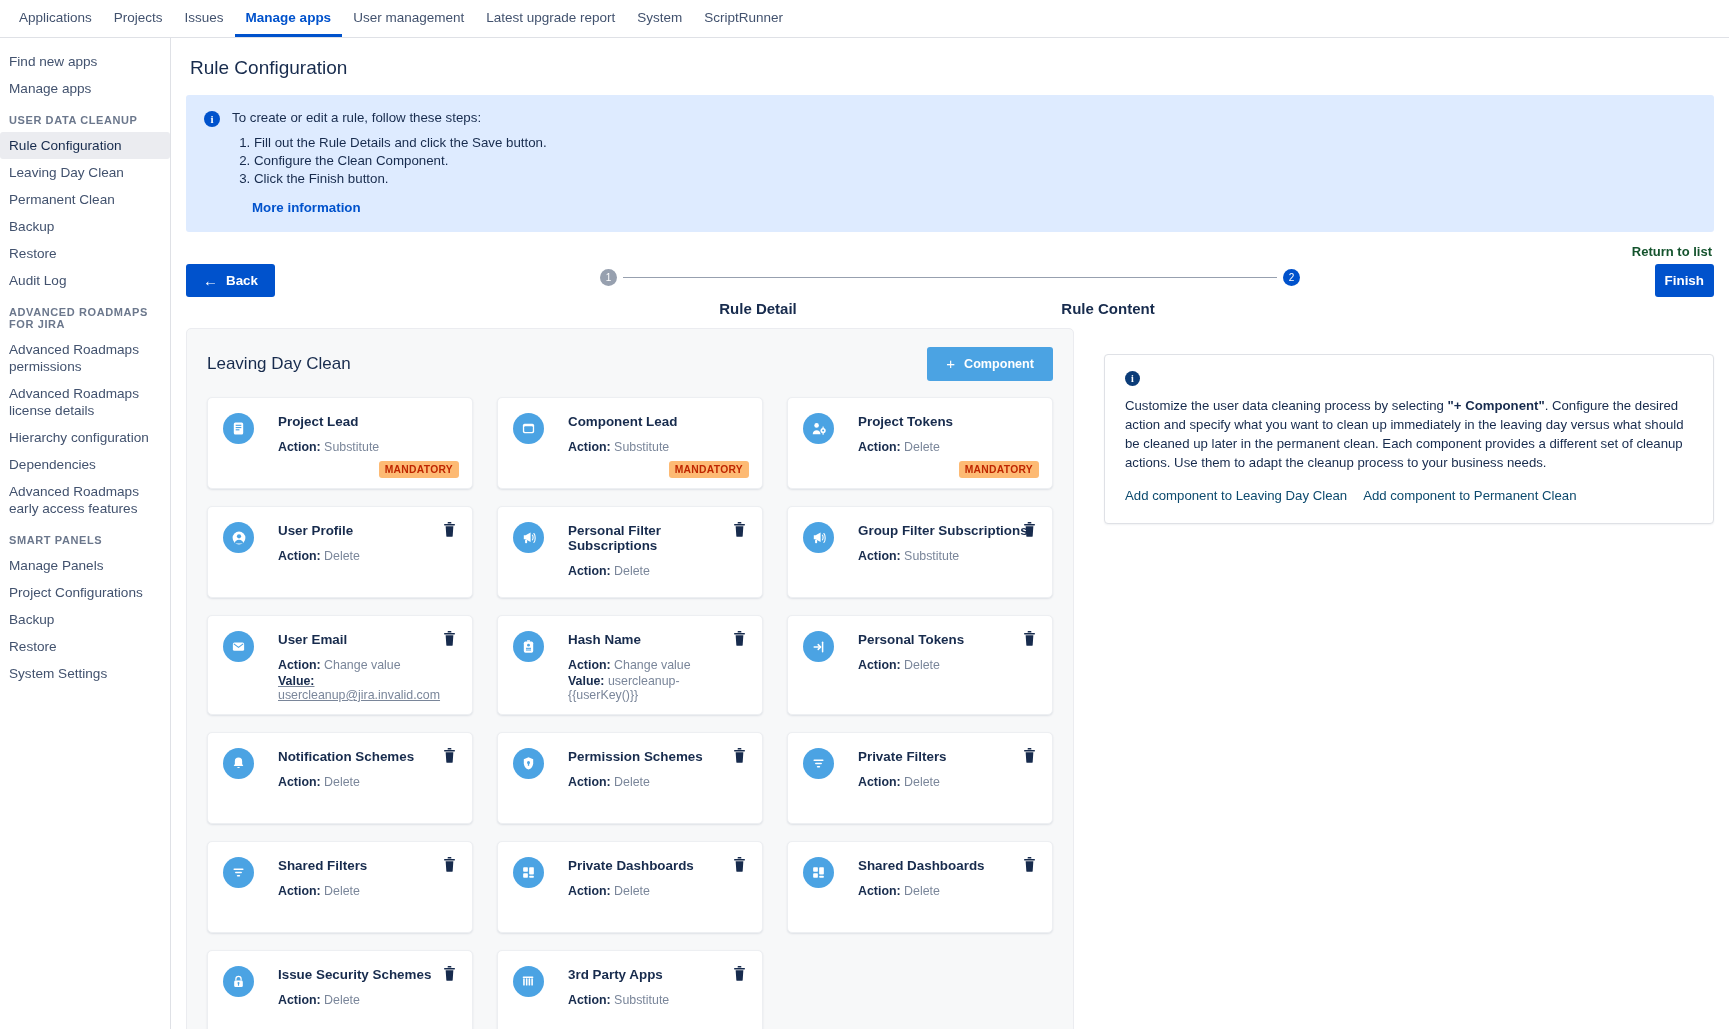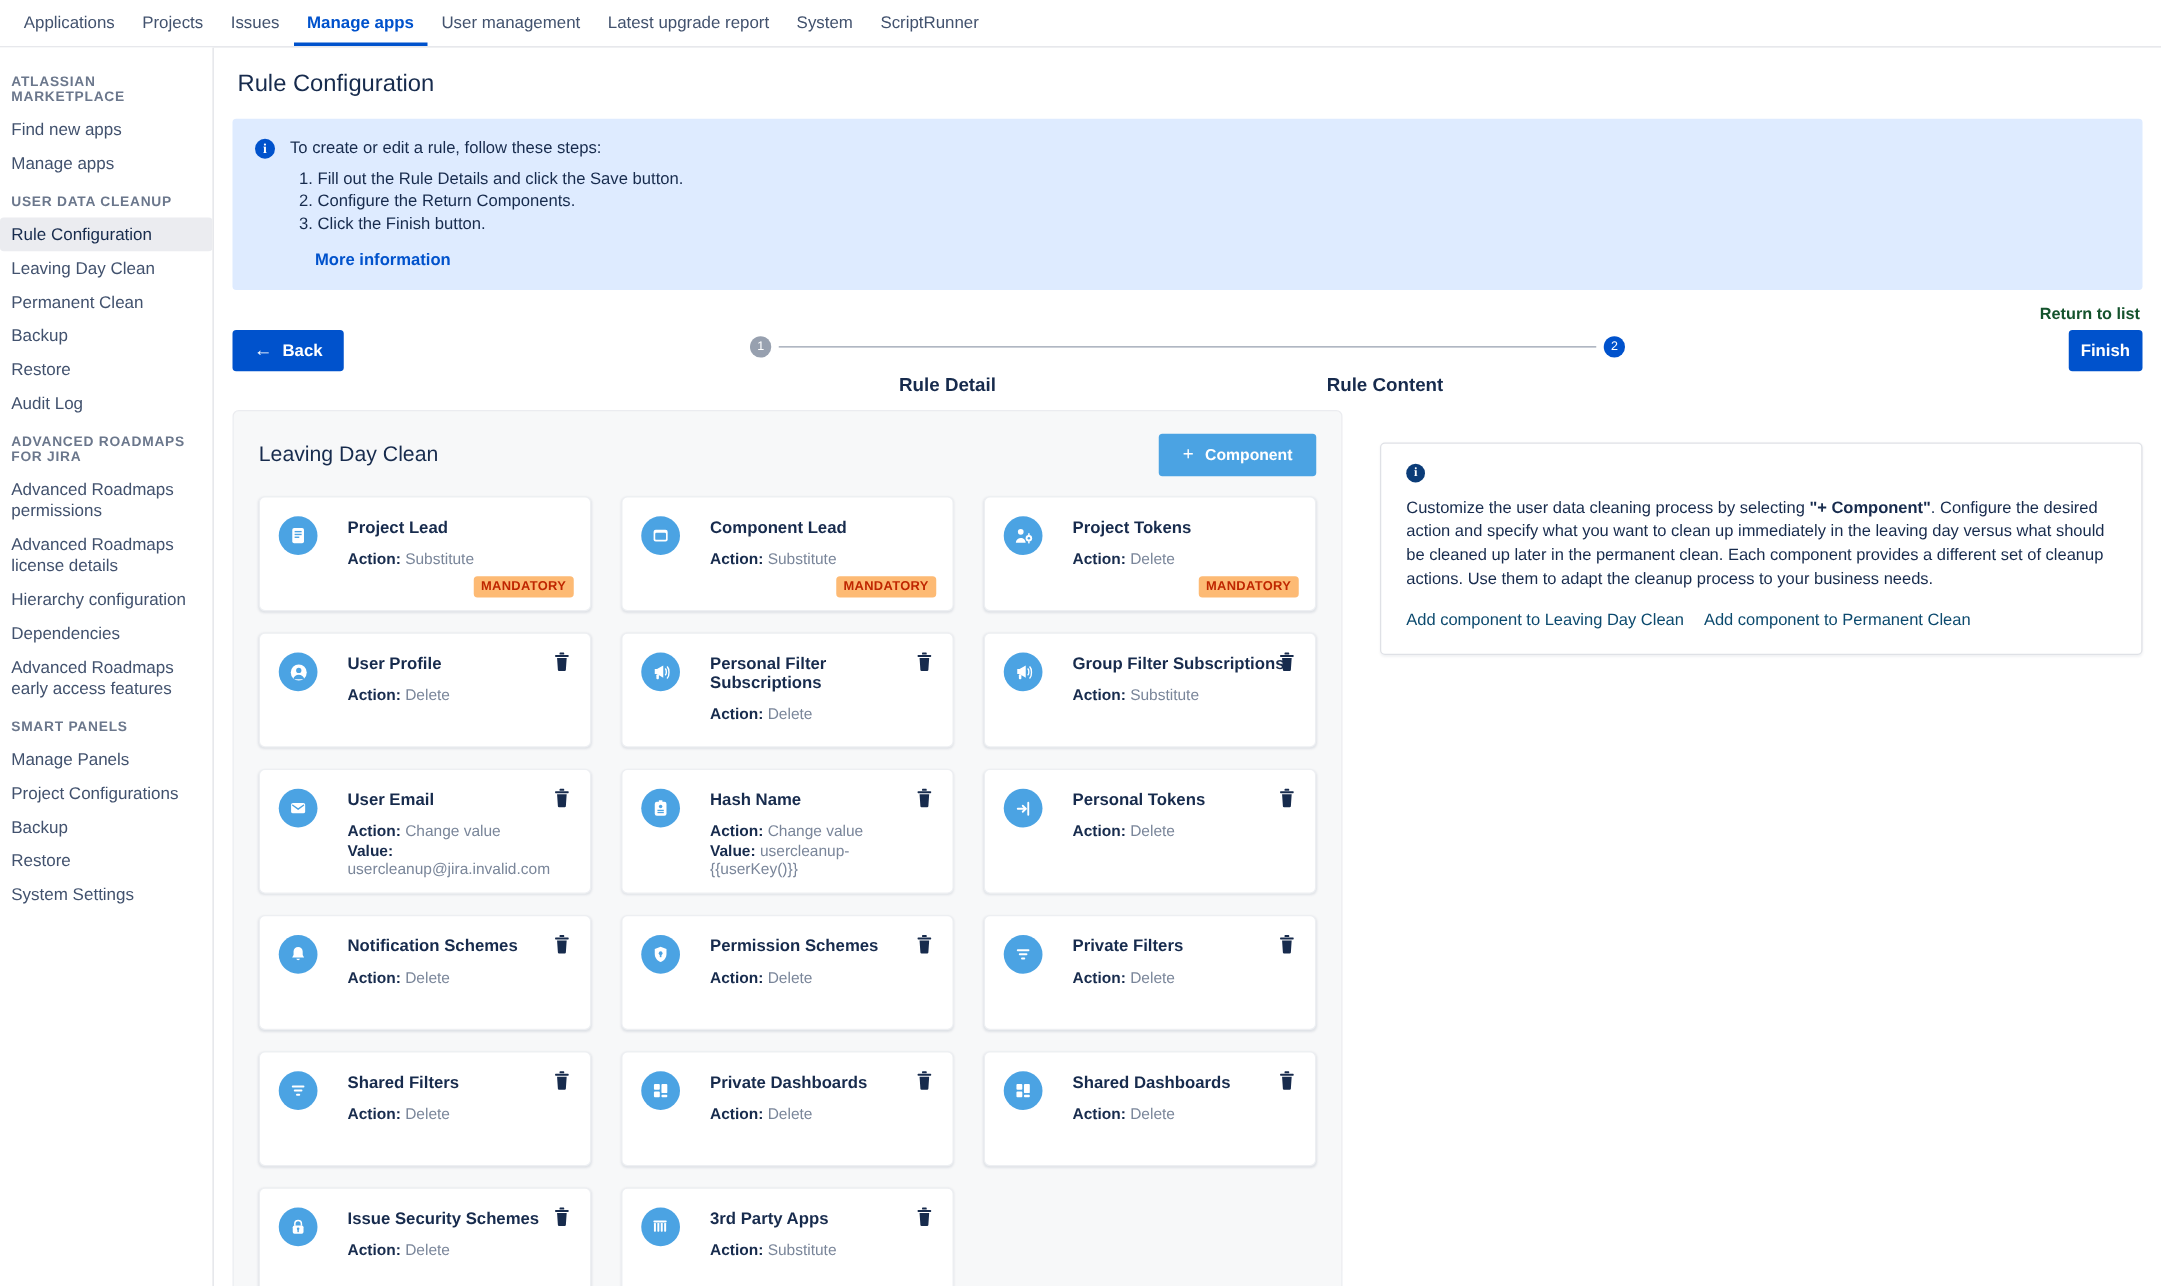--- a/index.html
+++ b/index.html
@@ -254,21 +254,20 @@
     <div class="topnav-item active">Manage apps</div>
     <div class="topnav-item">User management</div>
     <div class="topnav-item">Latest upgrade report</div>
     <div class="topnav-item">System</div>
     <div class="topnav-item">ScriptRunner</div>
   </div>
 
 <div class="body-wrap">
 
   <div class="sidebar" id="sidebar">
-      <div class="side-group-title">ATLASSIAN MARKETPLACE</div>
       <div class="side-item">Find new apps</div>
       <div class="side-item">Manage apps</div>
       <div class="side-group-title">USER DATA CLEANUP</div>
       <div class="side-item active">Rule Configuration</div>
       <div class="side-item">Leaving Day Clean</div>
       <div class="side-item">Permanent Clean</div>
       <div class="side-item">Backup</div>
       <div class="side-item">Restore</div>
       <div class="side-item">Audit Log</div>
       <div class="side-group-title">ADVANCED ROADMAPS FOR JIRA</div>
@@ -288,21 +287,21 @@
   <div class="main">
 
     <div class="page-title">Rule Configuration</div>
 
     <div class="banner">
       <div class="info-circle">i</div>
       <div class="banner-body">
         <div>To create or edit a rule, follow these steps:</div>
         <ol id="banner-steps">
             <li>Fill out the Rule Details and click the Save button.</li>
-            <li>Configure the Return Components.</li>
+            <li>Configure the Clean Component.</li>
             <li>Click the Finish button.</li>
           </ol>
         <span class="banner-link">More information</span>
       </div>
     </div>
 
     <div class="return-row">
       <span class="return-link">Return to list</span>
     </div>
 
@@ -456,21 +455,21 @@
                 <div class="card-top">
                   <div class="card-icon">
                     <svg width="15" height="15" viewBox="0 0 16 16" fill="none">
                       <rect x="2" y="3.6" width="12" height="8.8" rx="1.6" fill="#fff"></rect>
                       <path d="M3.4 5.5 8 8.9l4.6-3.4" stroke="#4BA3E3" stroke-width="1.2" fill="none" stroke-linecap="round" stroke-linejoin="round"></path>
                     </svg>
                   </div>
                   <div class="card-body">
                     <div class="card-name">User Email</div>
                     <div class="card-line"><b>Action:</b> Change value</div>
-                    <div class="card-line" style="margin-top: 2px;"><b>Value:</b> usercleanup@jira.invalid.com</div>
+                    <div class="card-line" style="margin-top: 2px; text-decoration: underline;"><b>Value:</b> usercleanup@jira.invalid.com</div>
                   </div>
                 </div>
                 <span class="trash"><svg width="15" height="17" viewBox="0 0 16 18" fill="#172B4D">
                     <rect x="2.2" y="3.1" width="11.6" height="1.7" rx=".5"></rect>
                     <rect x="6" y="1.1" width="4" height="1.6" rx=".5"></rect>
                     <path d="M3.9 5.6h8.2l-.7 10.3a1 1 0 0 1-1 .9H5.6a1 1 0 0 1-1-.9z"></path>
                   </svg></span>
               </div>
               <div class="card">
                 <div class="card-top">

